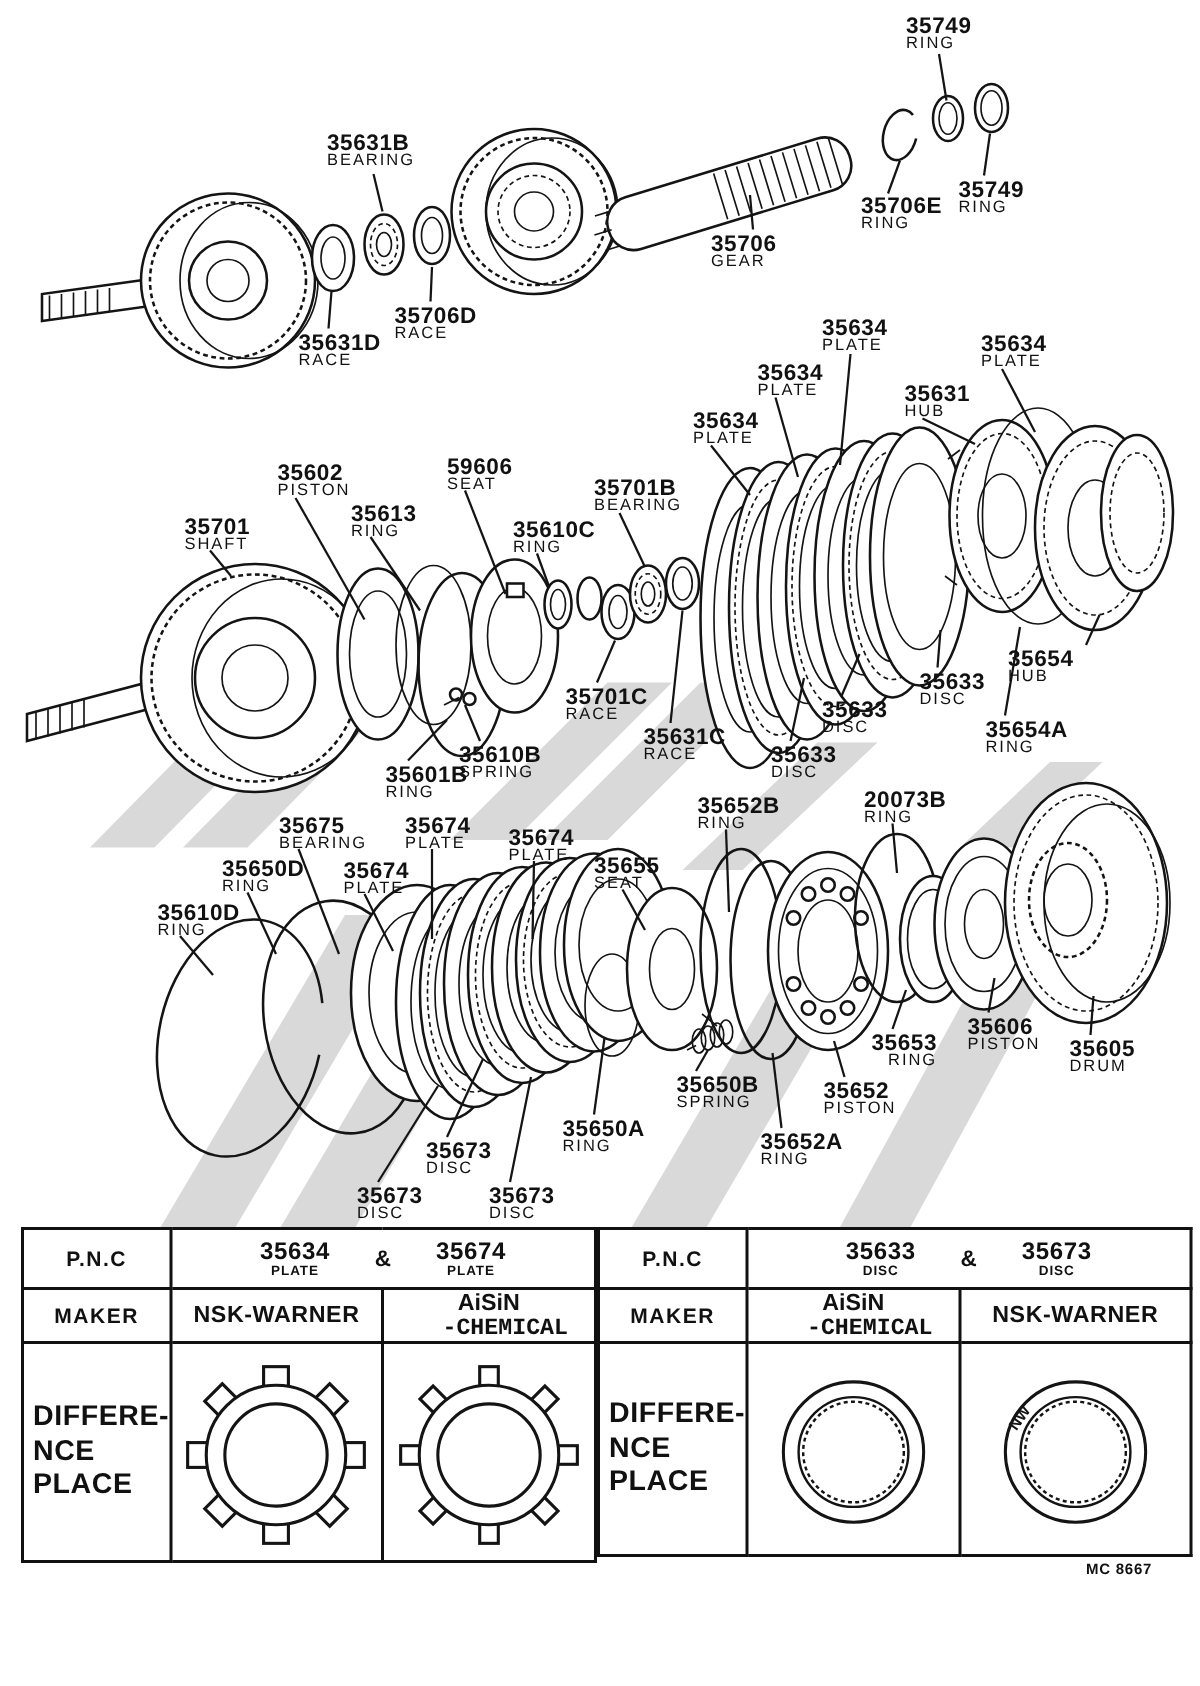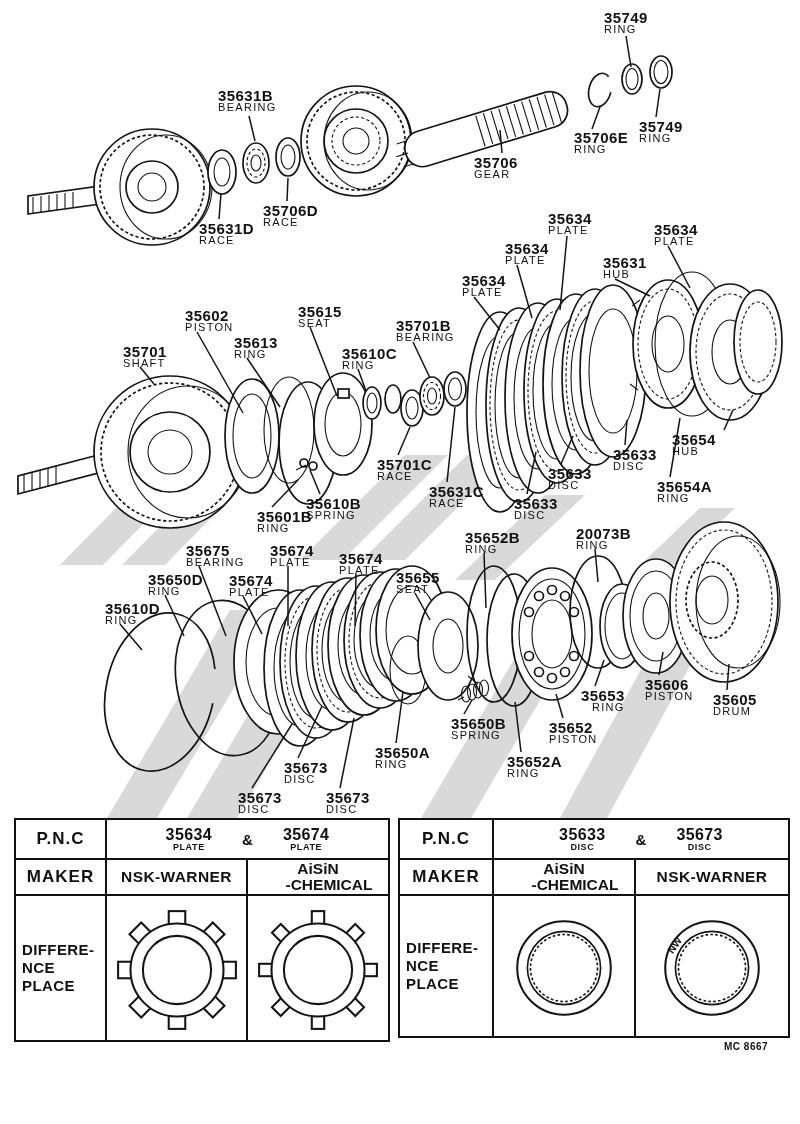--- a/index.html
+++ b/index.html
@@ -10,31 +10,31 @@
   
   .callout{position:absolute;white-space:nowrap;line-height:1.02;}
   .co-num{font-size:15px;font-weight:bold;letter-spacing:.4px;}
   .co-cap{font-size:11px;font-weight:normal;letter-spacing:1.3px;margin-top:-1px;}
 
   
   table.cmp{position:absolute;border-collapse:collapse;table-layout:fixed;background:#fff;}
   table.cmp td{border:2.4px solid #111;text-align:center;vertical-align:middle;padding:0;}
   .tl{left:14px;top:818px;}
   .tr{left:398px;top:818px;}
-  .hdr-lbl{font-size:17px;font-weight:bold;letter-spacing:1px;}
+  .hdr-lbl{font-size:14px;font-weight:bold;letter-spacing:1px;}
   .pnc-parts{display:flex;justify-content:center;align-items:center;gap:30px;}
   .pn{display:inline-block;text-align:center;line-height:1;}
   .pn-num{display:block;font-size:16px;font-weight:bold;letter-spacing:.4px;}
   .pn-cap{display:block;font-size:9px;font-weight:bold;letter-spacing:.6px;}
   .amp{font-size:15px;font-weight:bold;}
   .maker{font-size:15.5px;font-weight:bold;letter-spacing:.4px;}
   .maker2{text-align:left;padding-left:8px;line-height:1.05;margin-left:43px;}
   .maker2 .l1{display:block;font-size:15.5px;font-weight:bold;}
-  .maker2 .l2{display:block;font-size:15.5px;font-weight:bold;padding-left:22px;}
-  .diffcell{font-size:15px;font-weight:bold;text-align:left !important;padding-left:6px !important;
+  .maker2 .l2{display:block;font-size:15.5px;font-weight:bold;padding-left:22px;font-family:Liberation Mono, monospace;}
+  .diffcell{font-size:19px;font-weight:bold;text-align:left !important;padding-left:6px !important;
             line-height:1.2;letter-spacing:.4px;white-space:pre-line;}
   .cell-shape{display:block;margin:4px auto 0;}
 
   .footer-code{position:absolute;left:724px;top:1041px;font-size:10px;font-weight:bold;letter-spacing:.5px;}
 </style>
 </head>
 <body>
 
 <div class="stage">
 
@@ -350,21 +350,21 @@
       </div>
       <div class="callout" style="left: 185px; top: 308px;">
         <div class="co-num">35602</div>
         <div class="co-cap">PISTON</div>
       </div>
       <div class="callout" style="left: 234px; top: 335px;">
         <div class="co-num">35613</div>
         <div class="co-cap">RING</div>
       </div>
       <div class="callout" style="left: 298px; top: 304px;">
-        <div class="co-num">35615</div>
+        <div class="co-num">59606</div>
         <div class="co-cap">SEAT</div>
       </div>
       <div class="callout" style="left: 342px; top: 346px;">
         <div class="co-num">35610C</div>
         <div class="co-cap">RING</div>
       </div>
       <div class="callout" style="left: 396px; top: 318px;">
         <div class="co-num">35701B</div>
         <div class="co-cap">BEARING</div>
       </div>

